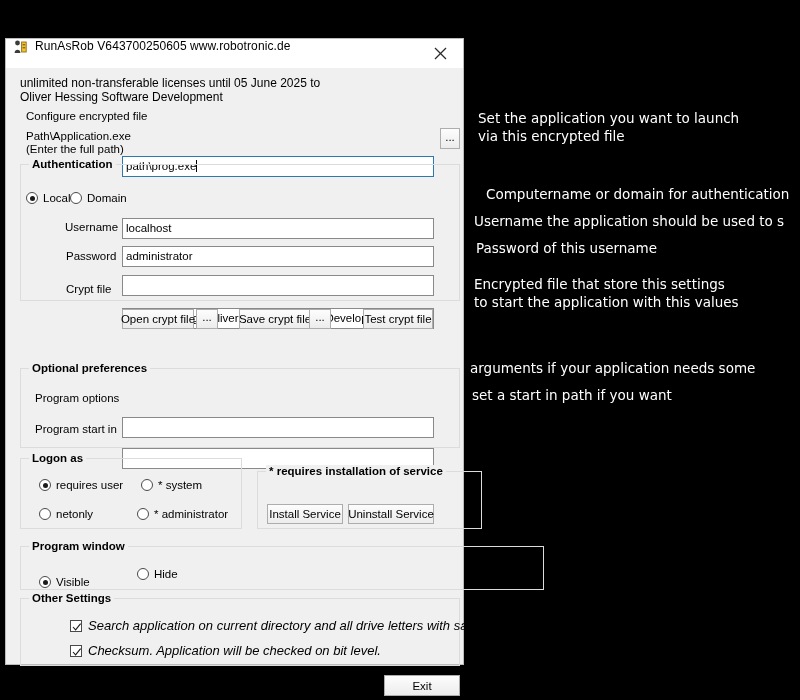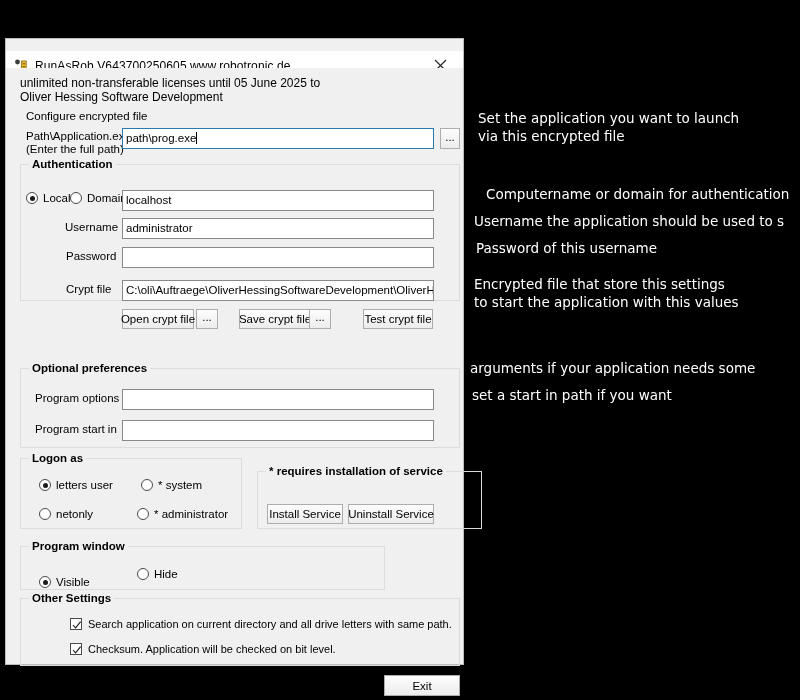--- a/index.html
+++ b/index.html
@@ -24,24 +24,23 @@
     height: 627px;
     background: #f0f0f0;
     border: 1px solid #bcbcbc;
     box-sizing: border-box;
   }
 
   #title-bar {
     height: 29px;
     background: #ffffff;
     display: flex;
-    align-items: center;
-    position: relative;
-    box-sizing: border-box;
-    margin-top: 12px;
+    align-items: flex-start;
+    position: relative;
+    box-sizing: border-box;
   }
   #title-icon {
     width: 16px;
     height: 16px;
     margin-left: 7px;
     margin-right: 6px;
     flex: 0 0 auto;
     position: relative;
   }
   #title-text {
@@ -111,20 +110,21 @@
     border: 1px solid #898989;
     font-family: "Liberation Sans", sans-serif;
     font-size: 11.5px;
     color: #000;
     padding: 0 3px;
     height: 21px;
     line-height: 19px;
     outline: none;
     overflow: hidden;
     white-space: nowrap;
+    margin-top: 28px;
   }
   .tb.focused {
     border: 1px solid #2a7ab0;
   }
   .caret {
     display: inline-block;
     width: 1px;
     height: 12px;
     background: #000;
     vertical-align: -2px;
@@ -194,21 +194,21 @@
     box-sizing: border-box;
     margin-right: 6px;
     position: relative;
     flex: 0 0 auto;
   }
   .checkbox.on svg {
     position: absolute;
     left: 0px;
     top: 0px;
   }
-  .check-label { font-size: 11px; color: #000; }
+  .check-label { font-size: 13px; color: #000; font-style: italic; }
 
   
   .anno {
     position: absolute;
     color: #ffffff;
     font-size: 13.5px;
     font-family: "DejaVu Sans", sans-serif;
     white-space: nowrap;
     letter-spacing: 0px;
   }
@@ -293,42 +293,42 @@
 
     <div class="plain-label" style="left:29px; top:355px;">Program start in</div>
     <div class="tb" style="left:116px; top:352px; width:312px;"></div>
 
     <div class="grp" style="left:14px; top:390px; width:222px; height:71px;">
       <span class="grp-title">Logon as</span>
     </div>
 
     <div class="radio-row" style="left:33px; top:411px;">
       <span class="radio on"></span>
-      <span class="radio-label">letters user</span>
+      <span class="radio-label">requires user</span>
     </div>
     <div class="radio-row" style="left:135px; top:411px;">
       <span class="radio"></span>
       <span class="radio-label">* system</span>
     </div>
     <div class="radio-row" style="left:33px; top:440px;">
       <span class="radio"></span>
       <span class="radio-label">netonly</span>
     </div>
     <div class="radio-row" style="left:131px; top:440px;">
       <span class="radio"></span>
       <span class="radio-label">* administrator</span>
     </div>
 
     <div class="grp" style="left:251px; top:403px; width:225px; height:58px;">
       <span class="grp-title">* requires installation of service</span>
     </div>
     <div class="btn" style="left:261px; top:436px; width:76px; height:20px;">Install Service</div>
     <div class="btn" style="left:342px; top:436px; width:86px; height:20px;">Uninstall Service</div>
 
-    <div class="grp" style="left:14px; top:478px; width:365px; height:44px;">
+    <div class="grp" style="left:14px; top:478px; width:524px; height:44px;">
       <span class="grp-title">Program window</span>
     </div>
     <div class="radio-row" style="left:33px; top:508px;">
       <span class="radio on"></span>
       <span class="radio-label">Visible</span>
     </div>
     <div class="radio-row" style="left:131px; top:500px;">
       <span class="radio"></span>
       <span class="radio-label">Hide</span>
     </div>

